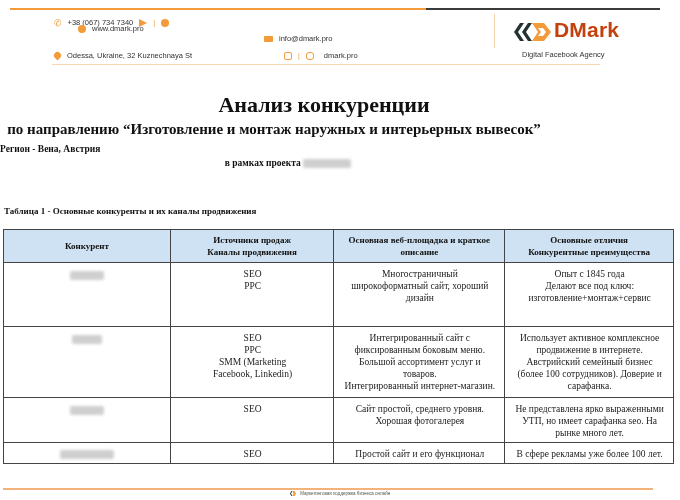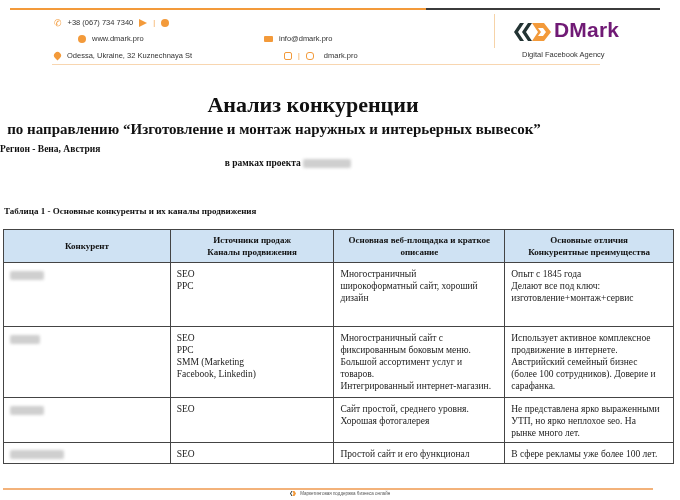--- a/index.html
+++ b/index.html
@@ -18,33 +18,33 @@
     .ico.tg { background: transparent; width: 0; height: 0; border-left: 8px solid #f39a3a; border-top: 4px solid transparent; border-bottom: 4px solid transparent; border-radius: 0; }
     .ico.pin { border-radius: 50% 50% 50% 0; transform: rotate(-45deg); width: 7px; height: 7px; }
     .ico.mail { width: 9px; height: 6px; border-radius: 1px; }
     .ico.sq { background: #fff; border: 1px solid #f39a3a; width: 8px; height: 8px; }
     .sep { color: #f39a3a; font-size: 7px; }
     .vdiv { position: absolute; left: 476px; top: 2px; width: 1px; height: 34px; background: #f6d3a8; }
     .hline { position: absolute; top: 64px; left: 52px; width: 548px; height: 1px; background: #f8d6b0; }
 
     .logo { position: absolute; left: 512px; top: 18px; width: 120px; height: 44px; }
     .logo .mark { position: absolute; left: 2px; top: 2px; width: 40px; height: 24px; }
-    .logo .name { position: absolute; left: 42px; top: 0; font-family: "Liberation Sans", sans-serif; font-size: 21px; font-weight: bold; color: #701a75; letter-spacing: 0.2px; }
+    .logo .name { position: absolute; left: 42px; top: 0; font-family: "Liberation Sans", sans-serif; font-size: 21px; font-weight: bold; color: #c2410c; letter-spacing: 0.2px; }
     .logo .tag { position: absolute; left: 10px; top: 32px; font-family: "Liberation Sans", sans-serif; font-size: 7.5px; color: #333; white-space: nowrap; }
 
-    .title { position: absolute; top: 92px; left: 5px; width: 616px; text-align: center; font-size: 22px; font-weight: bold; }
+    .title { position: absolute; top: 92px; left: 16px; width: 616px; text-align: center; font-size: 22px; font-weight: bold; }
     .subtitle { position: absolute; top: 121px; left: 0; width: 548px; text-align: center; font-size: 15px; font-weight: bold; }
     .region { position: absolute; top: 144px; left: 0; width: 680px; font-size: 9.5px; font-weight: bold; }
     .project { position: absolute; top: 158px; left: 0; width: 576px; text-align: center; font-size: 9.5px; font-weight: bold; }
     .blur { display: inline-block; background: #cfcfcf; filter: blur(1.5px); border-radius: 2px; vertical-align: middle; }
 
     .caption { position: absolute; top: 206px; left: 4px; font-size: 9px; font-weight: bold; }
 
     table { position: absolute; top: 229px; left: 3px; width: 671px; border-collapse: collapse; font-size: 9.5px; }
-    th, td { border: 1.2px solid #444; vertical-align: top; }
+    th, td { border: 1.2px solid #444; vertical-align: top; text-align: center; }
     th { background: #cfe2f3; font-weight: bold; text-align: center; vertical-align: middle; height: 33px; font-size: 9px; padding: 2px 4px; line-height: 12px; }
     td { padding: 5px 5px 2px 6px; line-height: 12px; color: #222; }
     .c1 { width: 166px; } .c2 { width: 163px; } .c3 { width: 170px; } .c4 { width: 168px; }
     tr.r1 td { height: 64px; } tr.r2 td { height: 71px; } tr.r3 td { height: 45px; } tr.r4 td { height: 21px; }
     td .line { display: block; white-space: nowrap; }
 
     .footline { position: absolute; top: 488px; left: 3px; width: 650px; height: 1.5px; background: #f3b27a; }
     .footer { position: absolute; top: 491px; left: 0; width: 680px; text-align: center; font-family: "Liberation Sans", sans-serif; font-size: 4.5px; color: #555; }
     .footer .mini { display: inline-block; width: 6px; height: 5px; vertical-align: middle; margin-right: 3px; }
   </style>
@@ -57,21 +57,21 @@
 </div>
 
 <div class="header">
   <div class="hrow" style="left:36px; top:6px;">
     <span class="ico phone">✆</span>
     <span>+38 (067) 734 7340</span>
     <span class="ico tg"></span>
     <span class="sep">|</span>
     <span class="ico round"></span>
   </div>
-  <div class="hrow" style="left:36px; top:22px;padding-left:24px;">
+  <div class="hrow" style="left:36px; top:12px;padding-left:24px;">
     <span class="ico round"></span>
     <span>www.dmark.pro</span>
   </div>
   <div class="hrow" style="left:36px; top:39px;">
     <span class="ico pin"></span>
     <span>Odessa, Ukraine, 32 Kuznechnaya St</span>
   </div>
   <div class="hrow" style="left:246px; top:22px;">
     <span class="ico mail"></span>
     <span>info@dmark.pro</span>
@@ -148,21 +148,21 @@
     </tr>
     <tr class="r2">
       <td><span class="blur" style="width:30px; height:9px; margin-top:2px;"></span></td>
       <td>
         <span class="line">SEO</span>
         <span class="line">PPC</span>
         <span class="line">SMM (Marketing</span>
         <span class="line">Facebook, Linkedin)</span>
       </td>
       <td>
-        <span class="line">Многостраничный сайт с</span>
+        <span class="line">Интегрированный сайт с</span>
         <span class="line">фиксированным боковым меню.</span>
         <span class="line">Большой ассортимент услуг и</span>
         <span class="line">товаров.</span>
         <span class="line">Интегрированный интернет-магазин.</span>
       </td>
       <td>
         <span class="line">Использует активное комплексное</span>
         <span class="line">продвижение в интернете.</span>
         <span class="line">Австрийский семейный бизнес</span>
         <span class="line">(более 100 сотрудников). Доверие и</span>
@@ -173,21 +173,21 @@
       <td><span class="blur" style="width:34px; height:9px; margin-top:2px;"></span></td>
       <td>
         <span class="line">SEO</span>
       </td>
       <td>
         <span class="line">Сайт простой, среднего уровня.</span>
         <span class="line">Хорошая фотогалерея</span>
       </td>
       <td>
         <span class="line">Не представлена ярко выраженными</span>
-        <span class="line">УТП, но ярко неплохое seo. На</span>
+        <span class="line">УТП, но имеет сарафанка seo. На</span>
         <span class="line">рынке много лет.</span>
       </td>
     </tr>
     <tr class="r4">
       <td><span class="blur" style="width:54px; height:9px;"></span></td>
       <td>
         <span class="line">SEO</span>
       </td>
       <td>
         <span class="line">Простой сайт и его функционал</span>

